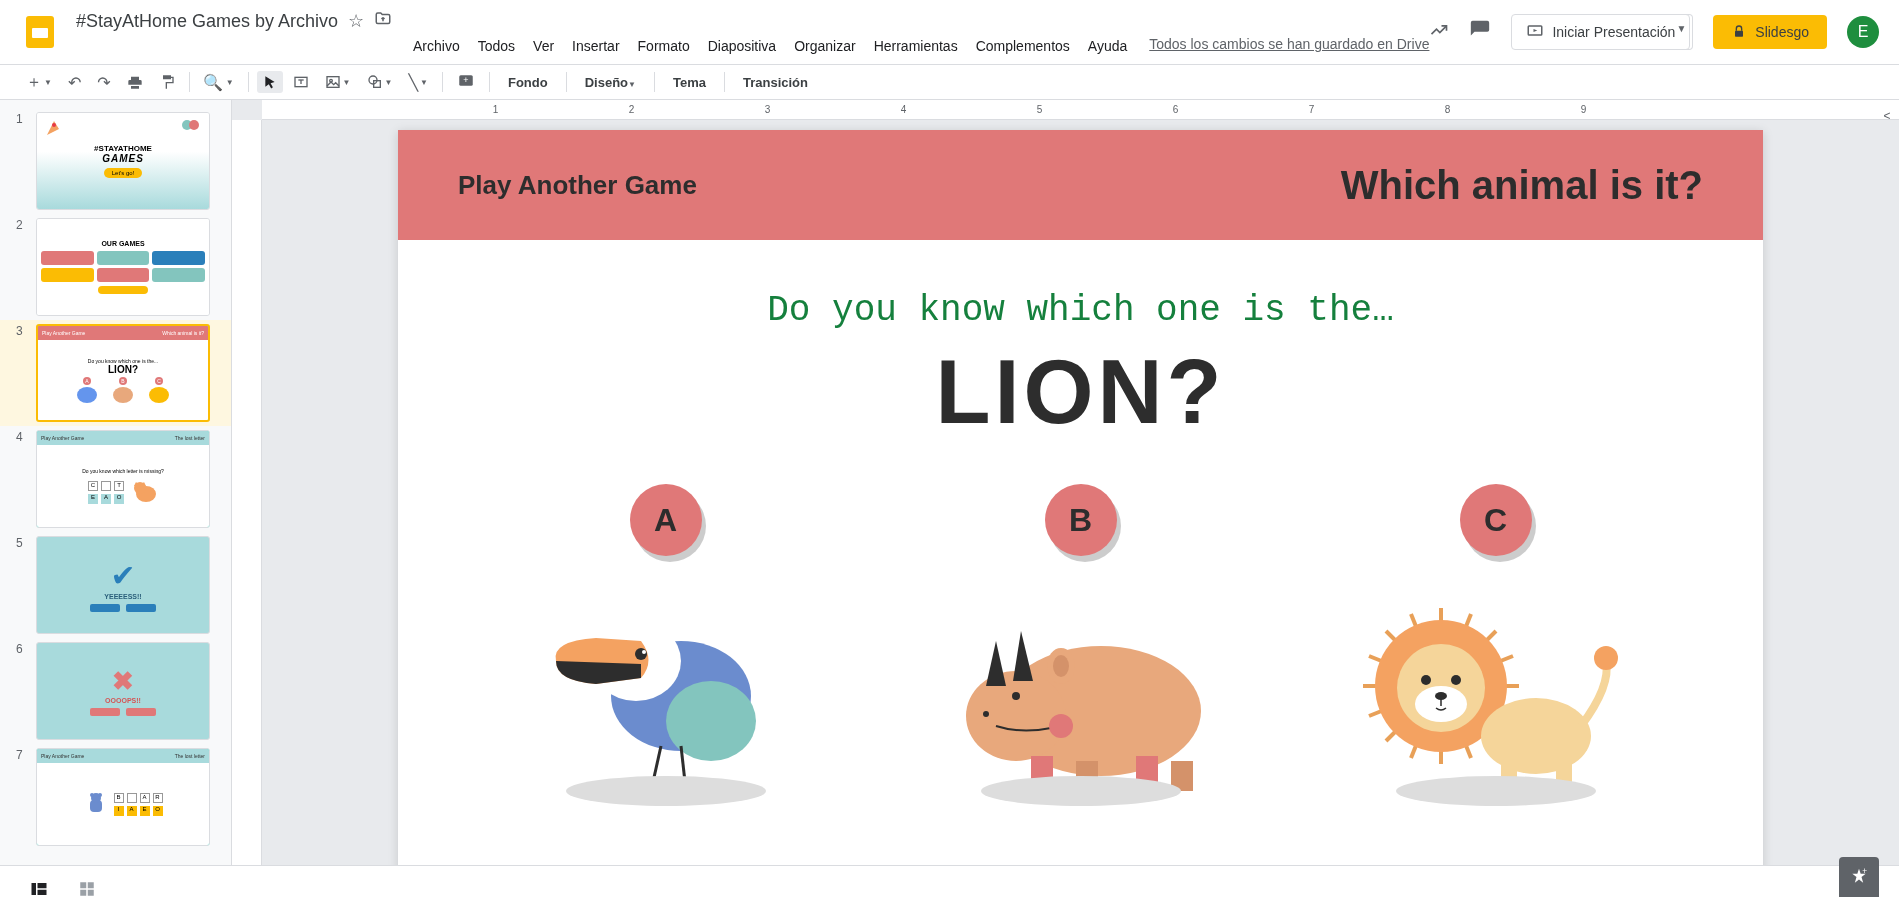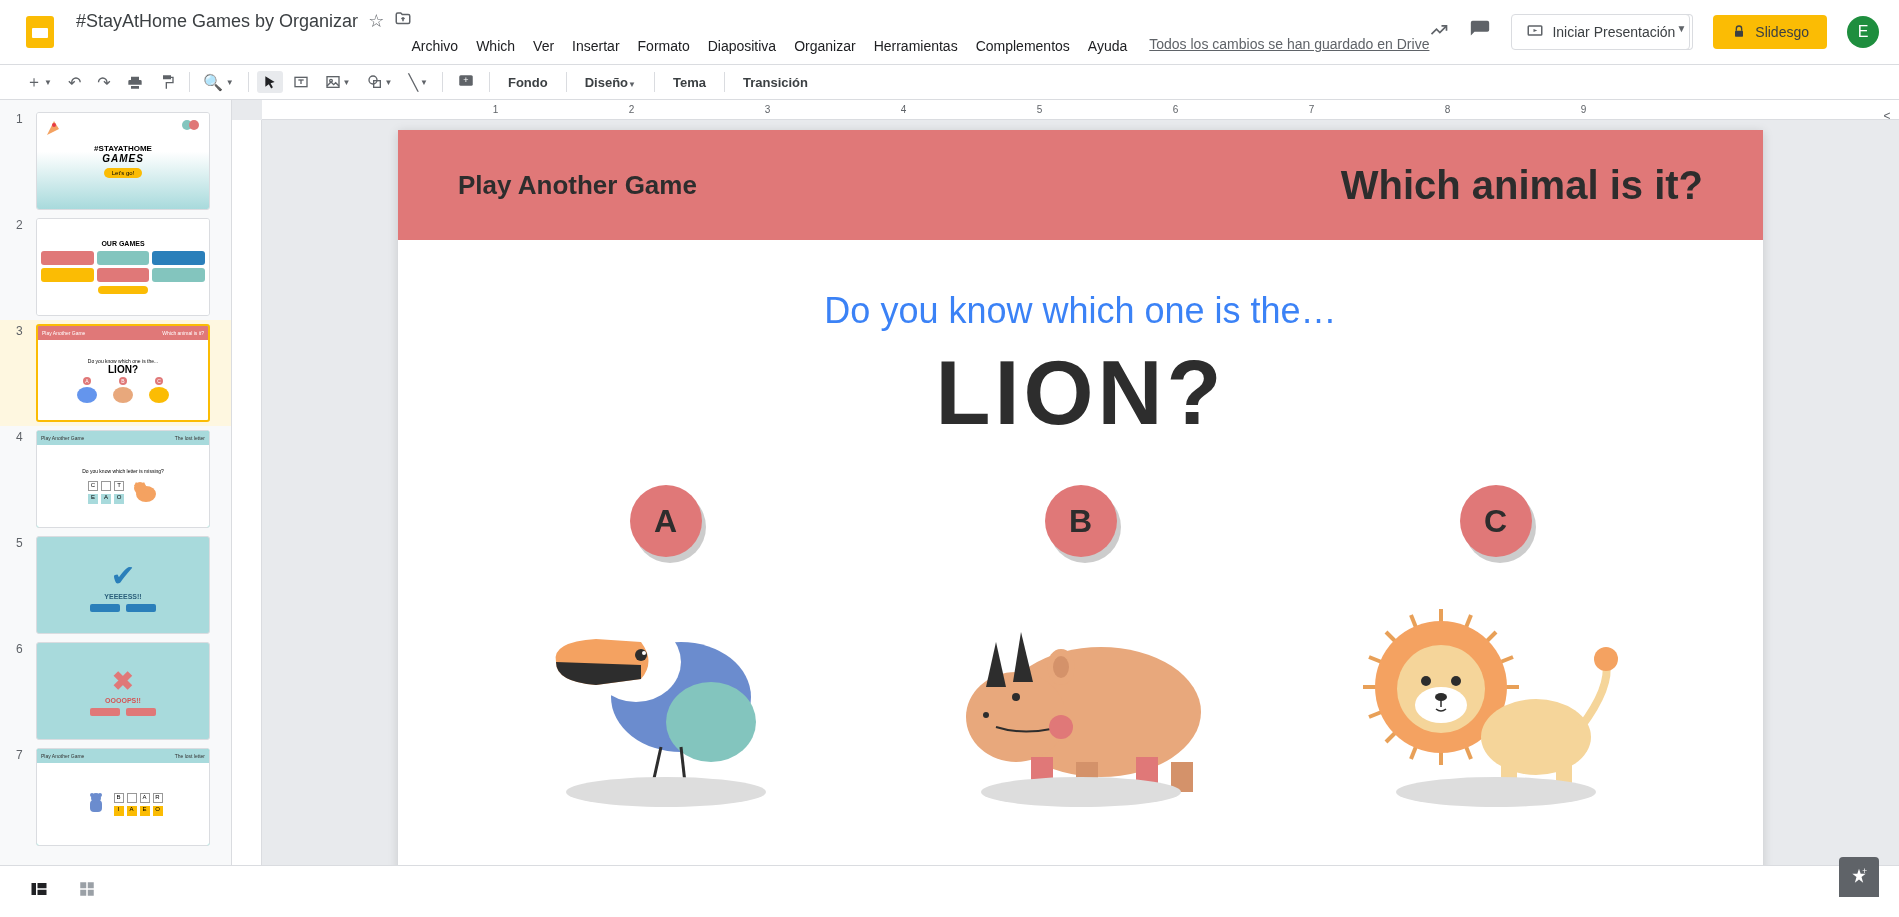--- a/index.html
+++ b/index.html
@@ -82,21 +82,21 @@
 .ruler-v { position: absolute; top: 20px; left: 0; width: 30px; bottom: 0; background: #fff; border-right: 1px solid #dadce0; }
 
 .slide-wrap { position: absolute; top: 30px; left: 166px; }
 .slide { width: 1365px; height: 768px; background: #fff; box-shadow: 0 2px 10px rgba(0,0,0,0.15); position: relative; }
 
 .slide-hdr { height: 110px; background: #e07878; display: flex; justify-content: space-between; align-items: center; padding: 0 60px; }
 .slide-hdr-left { font-size: 26px; font-weight: 900; color: #2d2d2d; font-family: Arial Black, sans-serif; }
 .slide-hdr-right { font-size: 40px; font-weight: 900; color: #2d2d2d; font-family: Arial Black, sans-serif; }
 
 .slide-body { padding: 50px 60px; text-align: center; }
-.q-text { font-size: 36px; color: #3b82f6; }
+.q-text { font-size: 36px; color: #15803d; font-family: Liberation Mono, monospace; }
 .q-big { font-size: 90px; font-weight: 900; color: #2d2d2d; letter-spacing: 4px; font-family: Arial Black, sans-serif; margin-top: 10px; }
 
 .options { display: flex; justify-content: space-around; margin-top: 40px; }
 .option { display: flex; flex-direction: column; align-items: center; }
 .opt-circle { width: 72px; height: 72px; border-radius: 50%; background: #e07878; display: flex; align-items: center; justify-content: center; font-size: 32px; font-weight: 900; color: #2d2d2d; box-shadow: 4px 6px 0 rgba(0,0,0,0.2); cursor: pointer; }
 .animal-box { margin-top: 30px; width: 280px; height: 220px; position: relative; }
 .shadow-ellipse { position: absolute; bottom: 0; left: 50%; transform: translateX(-50%); width: 200px; height: 30px; background: #ddd; border-radius: 50%; }
 
 
 .bottom-bar { position: absolute; bottom: 0; left: 0; right: 0; height: 52px; background: #fff; border-top: 1px solid #dadce0; display: flex; align-items: center; padding: 0 30px; gap: 30px; }
@@ -115,32 +115,32 @@
 
 <div class="header">
   <div class="logo-box">
     <svg class="logo-svg" viewBox="0 0 36 36">
         <rect x="4" y="2" width="28" height="32" rx="3" fill="#fbbc04"></rect>
         <rect x="10" y="14" width="16" height="10" rx="1" fill="#fff"></rect>
       </svg>
   </div>
   <div class="title-area">
     <div class="title-row">
-      <span class="doc-title">#StayAtHome Games by Organizar</span>
+      <span class="doc-title">#StayAtHome Games by Archivo</span>
       <span class="star-icon">☆</span>
       <span class="folder-icon">
         <svg width="18" height="18" viewBox="0 0 24 24" fill="none" stroke="#5f6368" stroke-width="2">
             <path d="M3 6a2 2 0 012-2h4l2 2h8a2 2 0 012 2v8a2 2 0 01-2 2H5a2 2 0 01-2-2V6z"></path>
             <path d="M12 10v5m0-5l-2 2m2-2l2 2"></path>
           </svg>
       </span>
     </div>
     <div class="menu-row">
       <span class="menu-item">Archivo</span>
-      <span class="menu-item">Which</span>
+      <span class="menu-item">Todos</span>
       <span class="menu-item">Ver</span>
       <span class="menu-item">Insertar</span>
       <span class="menu-item">Formato</span>
       <span class="menu-item">Diapositiva</span>
       <span class="menu-item">Organizar</span>
       <span class="menu-item">Herramientas</span>
       <span class="menu-item">Complementos</span>
       <span class="menu-item">Ayuda</span>
       <span class="save-status">Todos los cambios se han guardado en Drive</span>
     </div>

